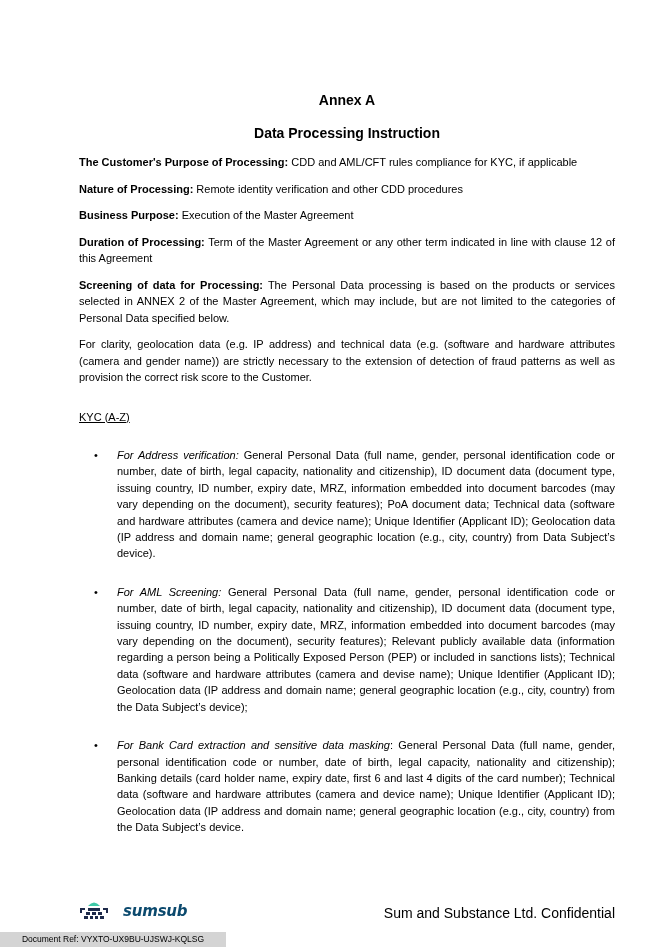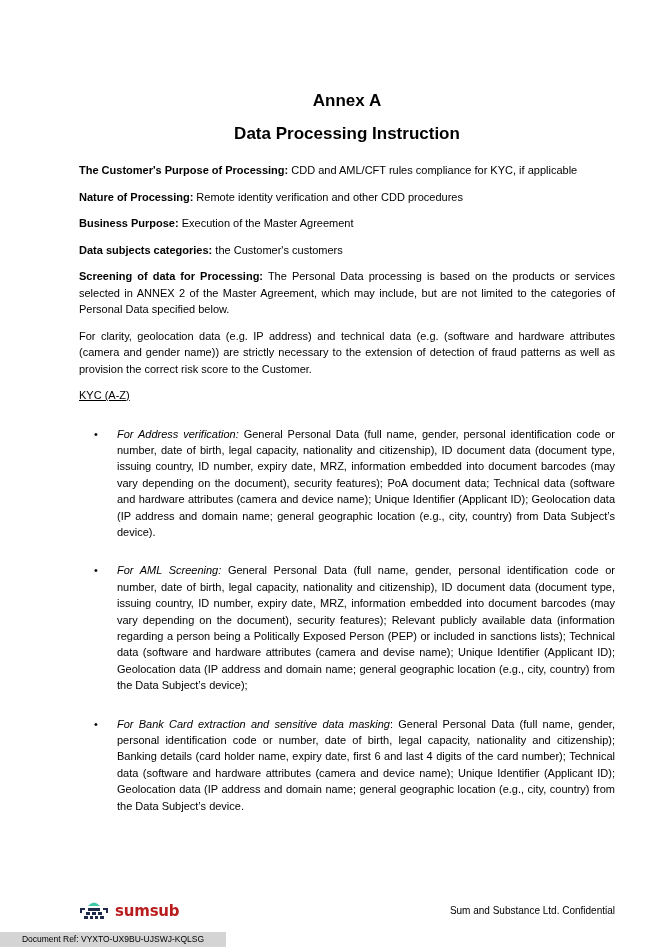--- a/index.html
+++ b/index.html
@@ -4,48 +4,48 @@
   <style>
     html, body { margin: 0; padding: 0; }
     body {
       width: 670px; height: 947px; position: relative; overflow: hidden;
       background: #ffffff; color: #000;
       font-family: "Liberation Sans", sans-serif;
       font-size: 11px;
     }
     .page { position: absolute; left: 0; top: 0; width: 670px; height: 947px; }
     .content { position: absolute; left: 79px; top: 92px; width: 536px; }
-    .center-title { text-align: center; font-weight: bold; font-size: 17px; line-height: 17px; }
+    .center-title { text-align: center; font-weight: bold; font-size: 14px; line-height: 17px; }
     .t1 { margin: 0 0 16px 0; }
     .t2 { margin: 0 0 10px 0; }
     p.para { margin: 0 0 10px 0; line-height: 16.5px; text-align: justify; }
     p.para b { font-weight: bold; }
-    .section-link { text-decoration: underline; line-height: 16.5px; margin: 0 0 22px 0; display: inline-block; }
+    .section-link { text-decoration: underline; line-height: 16.5px; margin: 13px 0 22px 0; display: inline-block; }
     ul.bullets { list-style: none; margin: 0; padding: 0; }
     ul.bullets li { position: relative; padding-left: 38px; line-height: 16.4px; text-align: justify; margin-bottom: 22px; }
     ul.bullets li .dot { position: absolute; left: 15px; top: 0; }
     ul.bullets li i { }
     .footer-logo { position: absolute; left: 79px; top: 899px; display: flex; align-items: center; }
-    .footer-logo .logo-text { font-family: "DejaVu Sans", sans-serif; font-size: 15px; font-weight: bold; color: #b91c1c; margin-left: 6px; letter-spacing: -0.2px; }
-    .footer-conf { position: absolute; right: 55px; top: 905px; font-size: 10px; }
+    .footer-logo .logo-text { font-family: "DejaVu Sans", sans-serif; font-size: 15px; font-weight: bold; color: #0c4a6e; margin-left: 14px; letter-spacing: -0.2px; font-style: italic; }
+    .footer-conf { position: absolute; right: 55px; top: 905px; font-size: 14px; }
     .bar-left { position: absolute; left: 0; top: 932px; width: 226px; height: 15px; background: #d4d4d4; font-size: 8.5px; line-height: 15px; text-align: center; }
     .bar-right { position: absolute; left: 558px; top: 984px; width: 112px; height: 15px; background: #fdba74; font-size: 8.5px; line-height: 15px; text-align: center; font-style: italic; }
   </style>
 </head>
 <body>
 
 <div class="page">
   <div class="content">
     <div class="center-title t1">Annex A</div>
-    <div class="center-title t2" style="margin-bottom:20px">Data Processing Instruction</div>
+    <div class="center-title t2" style="margin-bottom:12px">Data Processing Instruction</div>
 
     <p class="para"><b>The Customer's Purpose of Processing:</b><span> CDD and AML/CFT rules compliance for KYC, if applicable</span></p>
     <p class="para"><b>Nature of Processing:</b><span> Remote identity verification and other CDD procedures</span></p>
     <p class="para"><b>Business Purpose:</b><span> Execution of the Master Agreement</span></p>
-    <p class="para"><b>Data subjects categories:</b><span> the Customer's customers</span></p>
+    <p class="para"><b>Duration of Processing:</b><span> Term of the Master Agreement or any other term indicated in line with clause 12 of this Agreement</span></p>
     <p class="para"><b>Screening of data for Processing:</b><span> The Personal Data processing is based on the products or services selected in ANNEX 2 of the Master Agreement, which may include, but are not limited to the categories of Personal Data specified below.</span></p>
 
     <p class="para">For clarity, geolocation data (e.g. IP address) and technical data (e.g. (software and hardware attributes (camera and gender name)) are strictly necessary to the extension of detection of fraud patterns as well as provision the correct risk score to the Customer.</p>
 
     <div class="section-link">KYC (A-Z)</div>
 
     <ul class="bullets">
       <li>
         <span class="dot">•</span><i>For Address verification:</i><span> General Personal Data (full name, gender, personal identification code or number, date of birth, legal capacity, nationality and citizenship), ID document data (document type, issuing country, ID number, expiry date, MRZ, information embedded into document barcodes (may vary depending on the document), security features); PoA document data; Technical data (software and hardware attributes (camera and device name); Unique Identifier (Applicant ID); Geolocation data (IP address and domain name; general geographic location (e.g., city, country) from Data Subject’s device).</span>
       </li>

